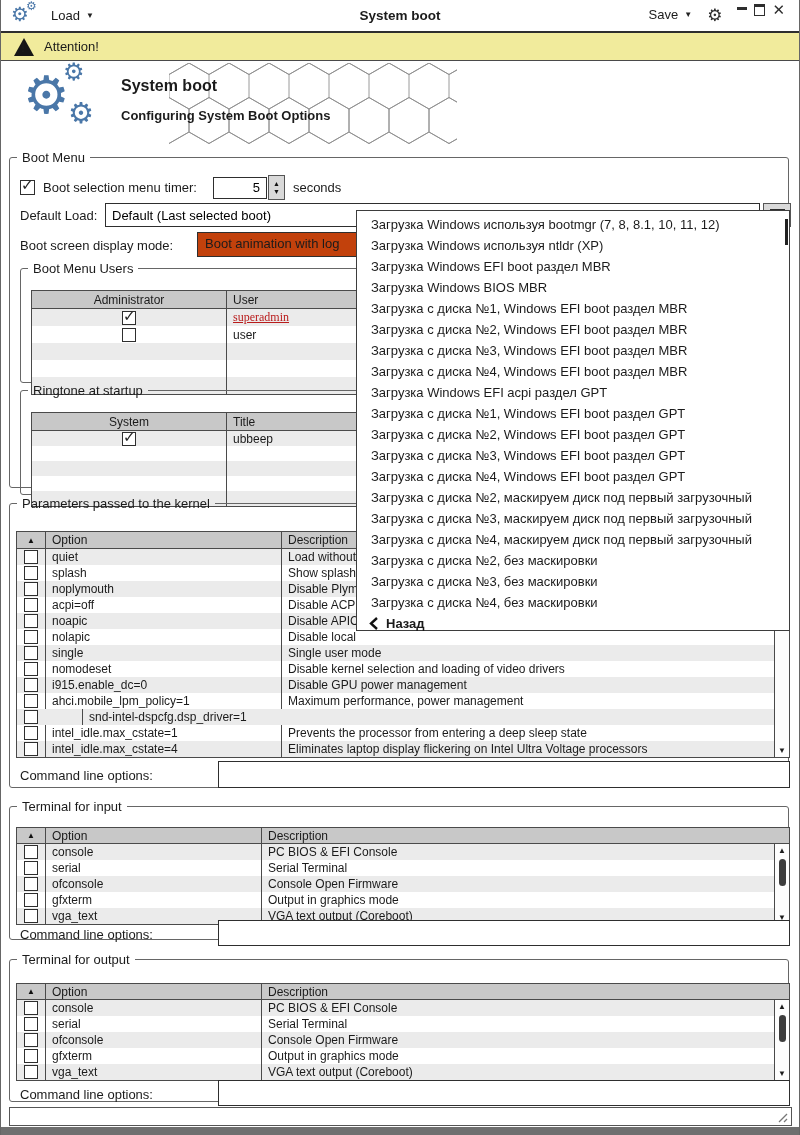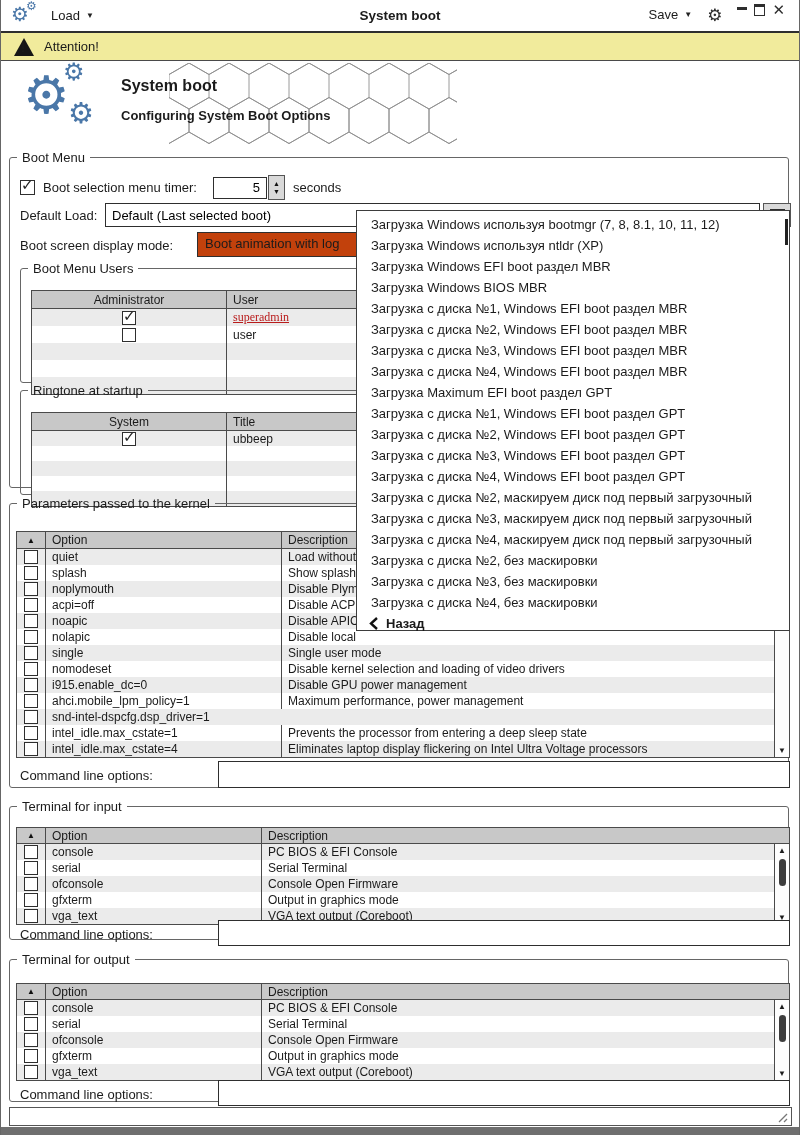--- a/index.html
+++ b/index.html
@@ -331,21 +331,21 @@
           <div class="tc center" style="width: 28px;">
             <span class="cb"></span>
           </div>
           <div class="tc" style="width: 236px;">ahci.mobile_lpm_policy=1</div>
           <div class="tc grow" style="padding-right: 20px;">Maximum performance, power management</div>
         </div>
         <div class="trow stripe">
           <div class="tc center" style="width: 28px;">
             <span class="cb"></span>
           </div>
-          <div class="tc" style="width: 236px;">snd-intel-dspcfg.dsp_driver=1</div>
+          <div class="tc" style="width: 236px; margin-left: 37px;">snd-intel-dspcfg.dsp_driver=1</div>
         </div>
         <div class="trow ">
           <div class="tc center" style="width: 28px;">
             <span class="cb"></span>
           </div>
           <div class="tc" style="width: 236px;">intel_idle.max_cstate=1</div>
           <div class="tc grow" style="padding-right: 20px;">Prevents the processor from entering a deep sleep state</div>
         </div>
         <div class="trow stripe">
           <div class="tc center" style="width: 28px;">
@@ -485,21 +485,21 @@
   <div class="ovmenu" id="load-menu">
     <div class="ovthumb"></div>
   <div class="ovitem">Загрузка Windows используя bootmgr (7, 8, 8.1, 10, 11, 12)</div>
       <div class="ovitem">Загрузка Windows используя ntldr (XP)</div>
       <div class="ovitem">Загрузка Windows EFI boot раздел MBR</div>
       <div class="ovitem">Загрузка Windows BIOS MBR</div>
       <div class="ovitem">Загрузка с диска №1, Windows EFI boot раздел MBR</div>
       <div class="ovitem">Загрузка с диска №2, Windows EFI boot раздел MBR</div>
       <div class="ovitem">Загрузка с диска №3, Windows EFI boot раздел MBR</div>
       <div class="ovitem">Загрузка с диска №4, Windows EFI boot раздел MBR</div>
-      <div class="ovitem">Загрузка Maximum EFI boot раздел GPT</div>
+      <div class="ovitem">Загрузка Windows EFI acpi раздел GPT</div>
       <div class="ovitem">Загрузка с диска №1, Windows EFI boot раздел GPT</div>
       <div class="ovitem">Загрузка с диска №2, Windows EFI boot раздел GPT</div>
       <div class="ovitem">Загрузка с диска №3, Windows EFI boot раздел GPT</div>
       <div class="ovitem">Загрузка с диска №4, Windows EFI boot раздел GPT</div>
       <div class="ovitem">Загрузка с диска №2, маскируем диск под первый загрузочный</div>
       <div class="ovitem">Загрузка с диска №3, маскируем диск под первый загрузочный</div>
       <div class="ovitem">Загрузка с диска №4, маскируем диск под первый загрузочный</div>
       <div class="ovitem">Загрузка с диска №2, без маскировки</div>
       <div class="ovitem">Загрузка с диска №3, без маскировки</div>
       <div class="ovitem">Загрузка с диска №4, без маскировки</div>

